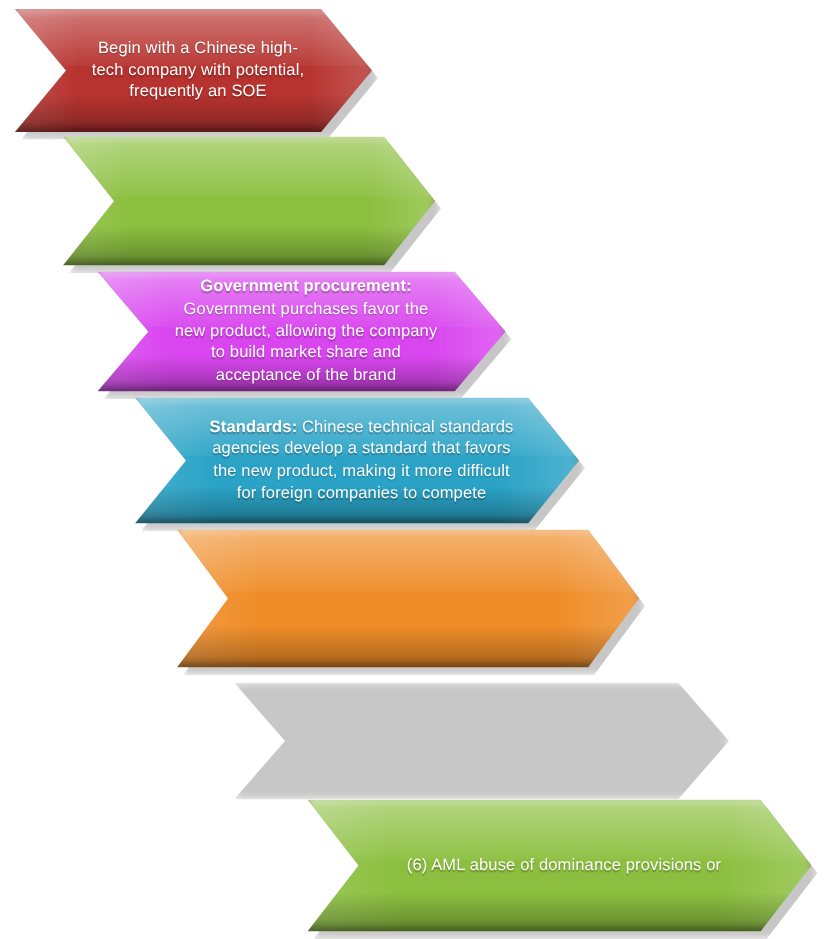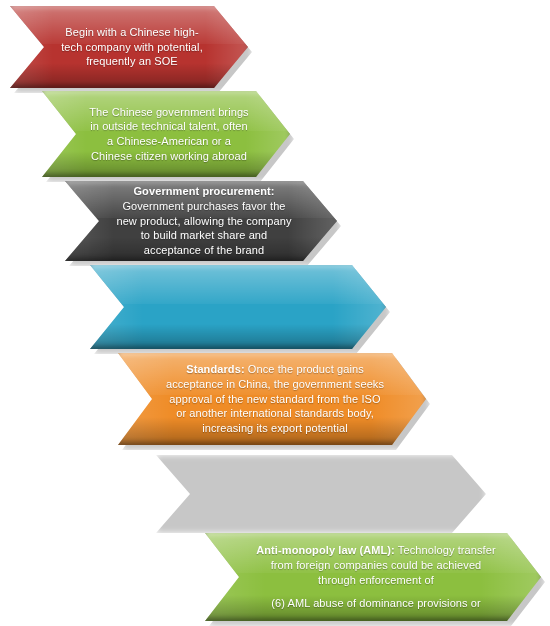--- a/index.html
+++ b/index.html
@@ -109,56 +109,52 @@
       <div class="chev-text">
         <span class="para"><span>Begin with a Chinese high-tech company with potential, frequently an SOE</span></span>
       </div>
     </div>
     <div class="shadow-plate" style="left: 46px; top: 96px; width: 248px; height: 86px;"></div>
     <div class="chevron" style="left: 42px; top: 91px; width: 248px; height: 86px; z-index: 12; background: rgb(140, 191, 63);">
       <span class="gloss-sheen"></span>
       <span class="gloss-top"></span>
       <span class="gloss-bottom"></span>
       <span class="edge-dark"></span>
-      <div class="chev-text">
-        <span class="para"><span>The Chinese government brings in outside technical talent, often a Chinese-American or a Chinese citizen working abroad</span></span>
-      </div>
     </div>
     <div class="shadow-plate" style="left: 69px; top: 186px; width: 272px; height: 80px;"></div>
-    <div class="chevron" style="left: 65px; top: 181px; width: 272px; height: 80px; z-index: 13; background: #404040; justify-content: flex-end;">
+    <div class="chevron" style="left: 65px; top: 181px; width: 272px; height: 80px; z-index: 13; background: #d946ef; justify-content: flex-end;">
       <span class="gloss-sheen"></span>
       <span class="gloss-top"></span>
       <span class="gloss-bottom"></span>
       <span class="edge-dark"></span>
       <div class="chev-text">
         <span class="para"><b>Government procurement:</b><span> Government purchases favor the new product, allowing the company to build market share and acceptance of the brand</span></span>
       </div>
     </div>
     <div class="shadow-plate" style="left: 94px; top: 270px; width: 296px; height: 84px;"></div>
     <div class="chevron" style="left: 90px; top: 265px; width: 296px; height: 84px; z-index: 14; background: rgb(42, 163, 198);">
       <span class="gloss-sheen"></span>
       <span class="gloss-top"></span>
       <span class="gloss-bottom"></span>
       <span class="edge-dark"></span>
+      <div class="chev-text">
+        <span class="para"><b>Standards:</b><span> Chinese technical standards agencies develop a standard that favors the new product, making it more difficult for foreign companies to compete</span></span>
+      </div>
     </div>
     <div class="shadow-plate" style="left: 122px; top: 358px; width: 308px; height: 92px;"></div>
     <div class="chevron" style="left: 118px; top: 353px; width: 308px; height: 92px; z-index: 15; background: rgb(239, 140, 39);">
       <span class="gloss-sheen"></span>
       <span class="gloss-top"></span>
       <span class="gloss-bottom"></span>
       <span class="edge-dark"></span>
-      <div class="chev-text">
-        <span class="para"><b>Standards:</b><span> Once the product gains acceptance in China, the government seeks approval of the new standard from the ISO or another international standards body, increasing its export potential</span></span>
-      </div>
     </div>
     <div class="shadow-plate" style="left: 156px; top: 455px; width: 330px; height: 78px;"></div>
     <div class="shadow-plate" style="left: 209px; top: 538px; width: 336px; height: 88px;"></div>
     <div class="chevron" style="left: 205px; top: 533px; width: 336px; height: 88px; z-index: 17; background: rgb(140, 191, 63);">
       <span class="gloss-sheen"></span>
       <span class="gloss-top"></span>
       <span class="gloss-bottom"></span>
       <span class="edge-dark"></span>
       <div class="chev-text">
-        <span class="para"><b>Anti-monopoly law (AML):</b><span> Technology transfer from foreign companies could be achieved through enforcement of</span></span>
         <span class="para"><span>(6) AML abuse of dominance provisions or</span></span>
       </div>
     </div>
   </div>
 
 </body></html>

